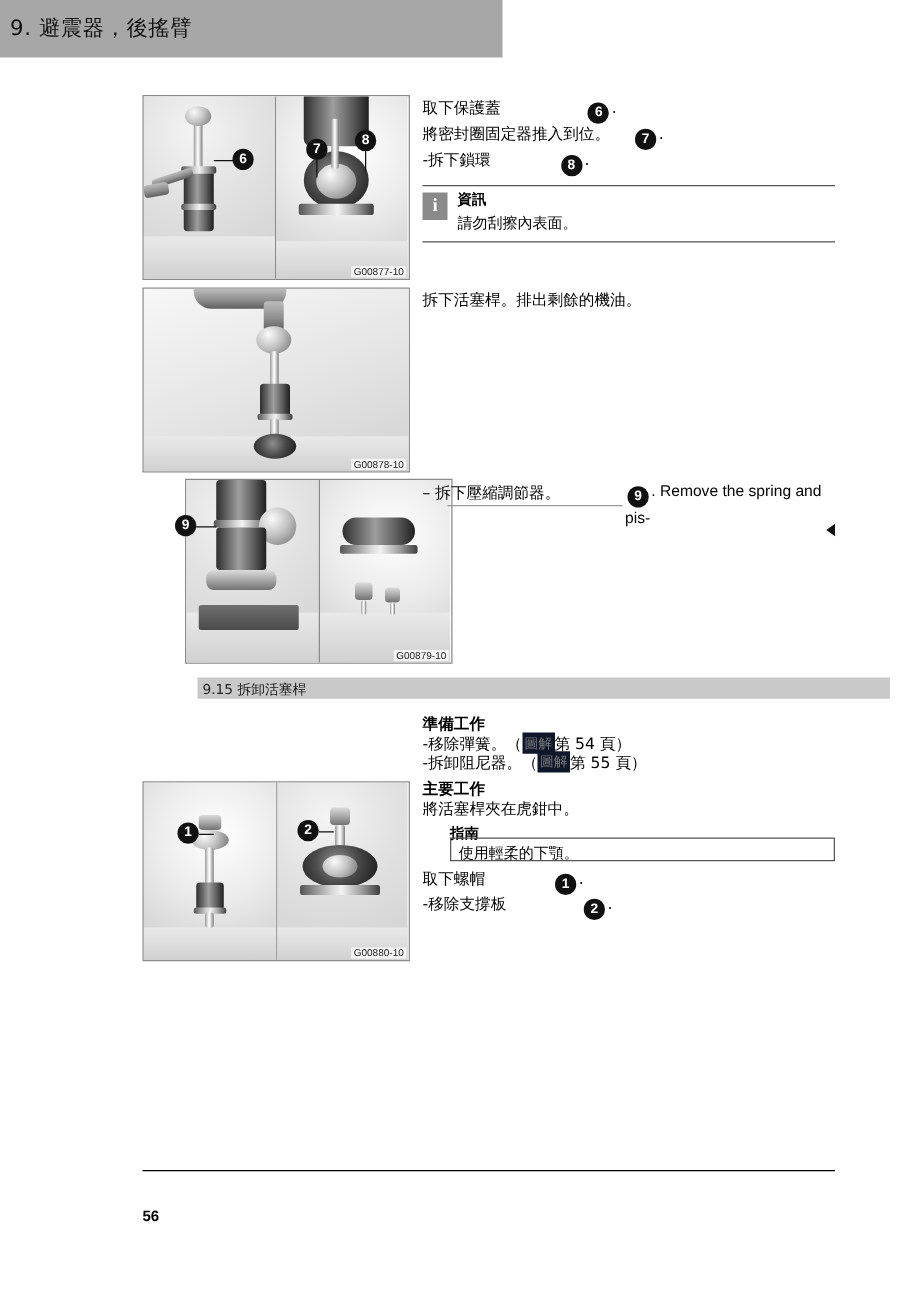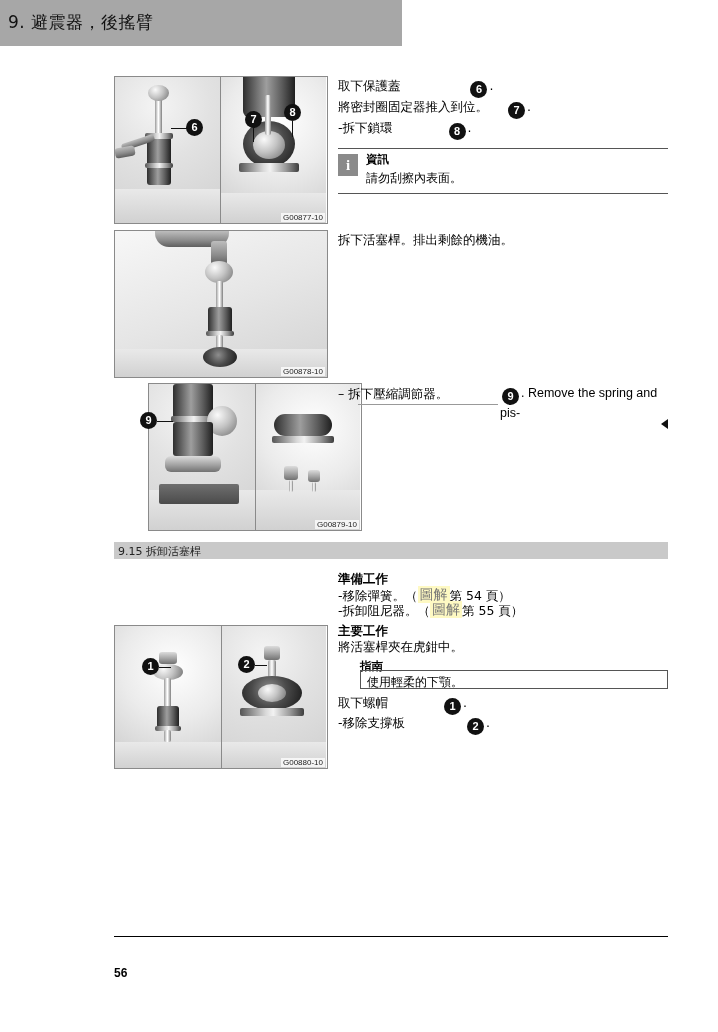--- a/index.html
+++ b/index.html
@@ -210,35 +210,36 @@
     position: absolute;
     font-size: 11.5px;
     font-weight: bold;
   }
 
   
   .section-bar {
     position: absolute;
     background: #c9c9c9;
     height: 17px;
+    margin-left: 44px;
   }
   .section-bar span {
     position: absolute;
     left: 4px;
     top: 2px;
     font-size: 11px;
     color: #222;
   }
 
   
   .pagelink {
     display: inline-block;
-    background: #fef9c3;
+    background: #0f172a;
     color: #777;
-    font-size: 14px;
+    font-size: 11px;
     padding: 0 2px;
     vertical-align: 1px;
   }
 
   
   .footer-rule {
     position: absolute;
     left: 114px;
     top: 936px;
     width: 554px;

